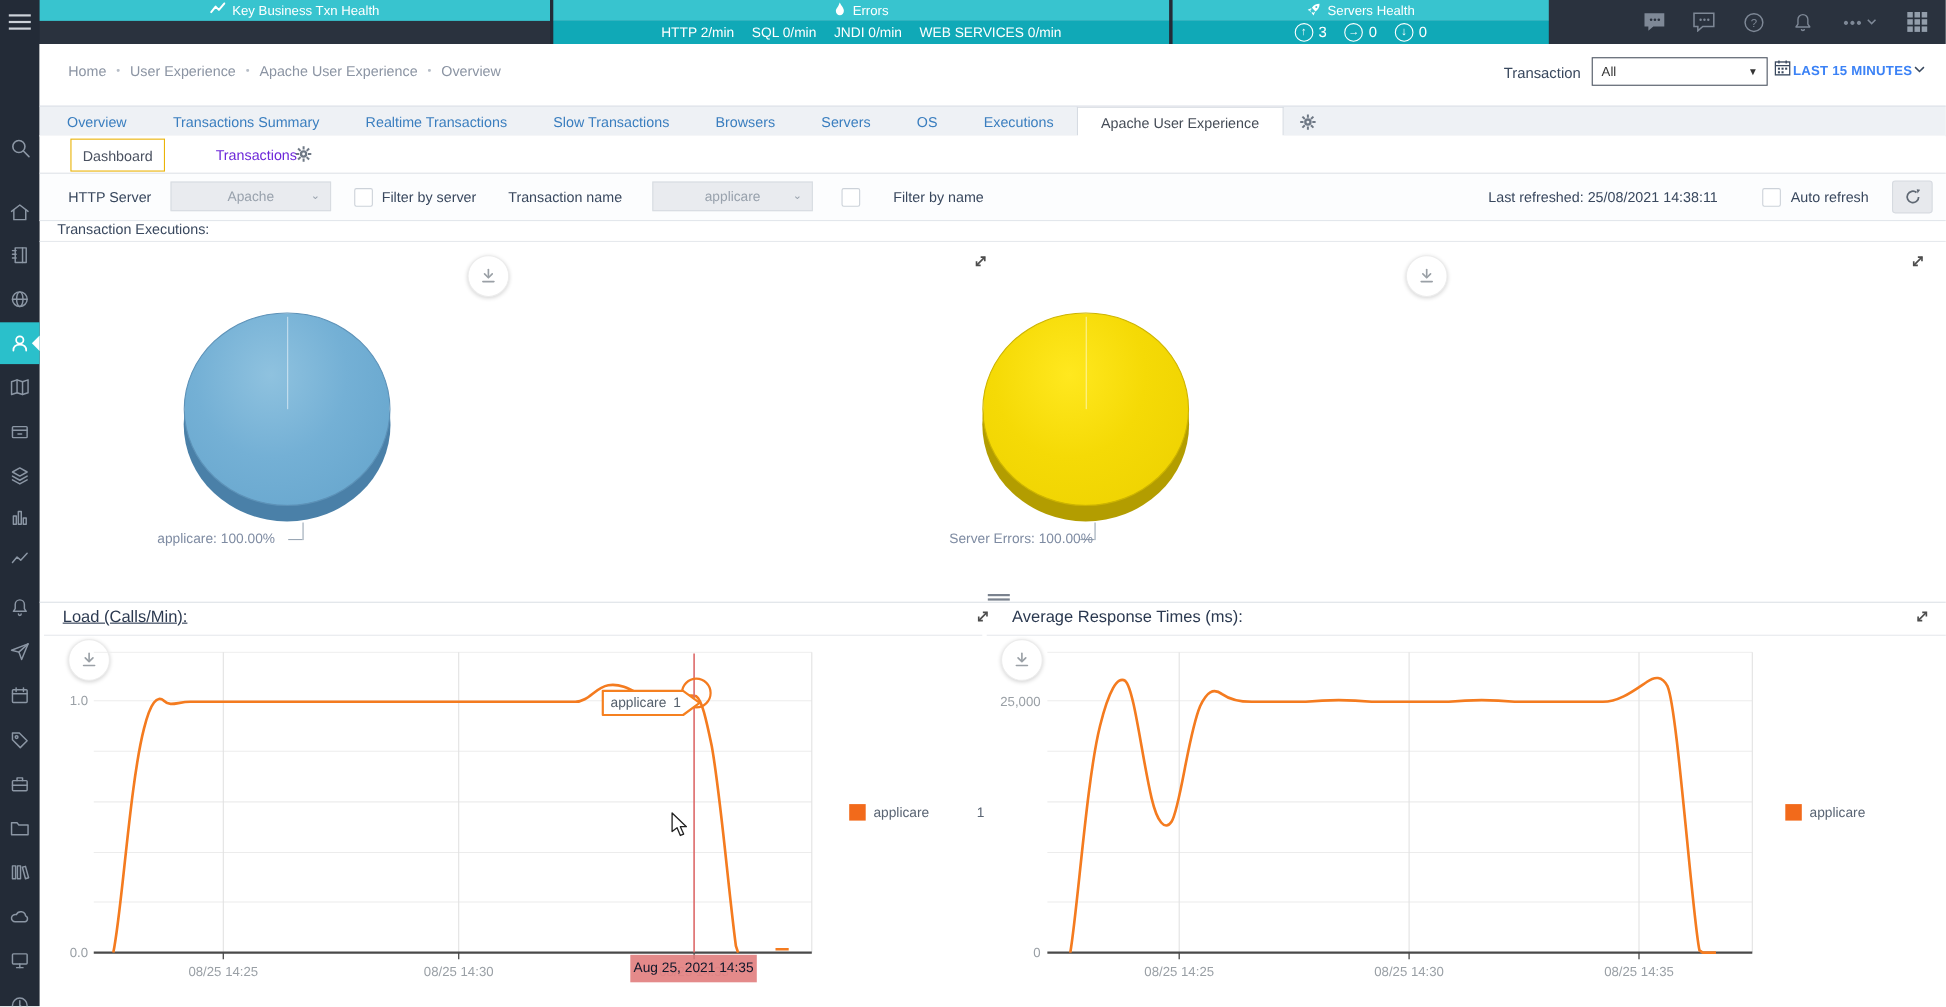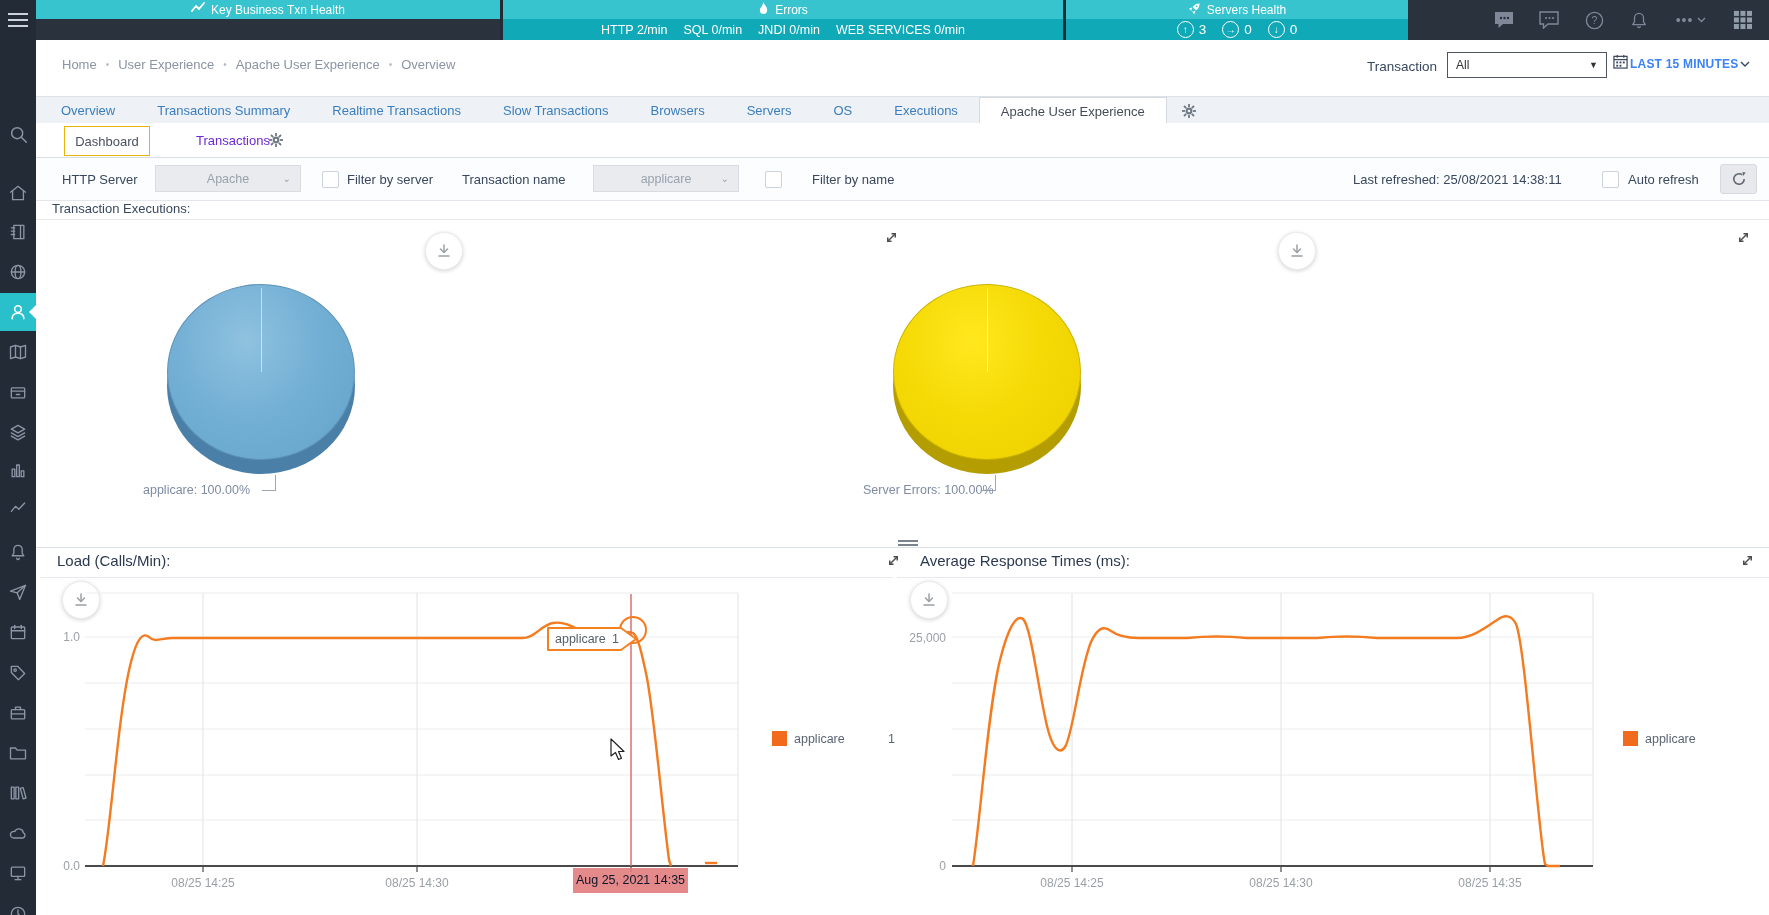--- a/index.html
+++ b/index.html
@@ -444,21 +444,21 @@
   <div class="pconn" style="left:995px;top:475px;width:1px;height:16px;"></div>
   <div class="pconn" style="left:982px;top:490px;width:13px;height:1px;"></div>
   <span class="plbl" style="left:863px;top:483px;">Server Errors: 100.00%</span>
 
   <div class="hline" style="left:36px;top:547px;width:1733px;background:#dce1e7;"></div>
   <div class="grip">
       <i></i>
       <i></i>
     </div>
 
-  <span class="cht" style="left:57px;">Load (Calls/Min):</span>
+  <span class="cht" style="left:57px;text-decoration:underline;">Load (Calls/Min):</span>
   <div class="hline" style="left:40px;top:577px;width:853px;"></div>
   <span class="expbtn" style="left:886px;top:553px;"><svg width="15" height="15" viewBox="0 0 14 14">
         <g stroke="#4d4d4d" stroke-width="1.4" fill="none">
           <line x1="3.5" y1="10.5" x2="10.5" y2="3.5"></line>
           <polyline points="7,3.5 10.5,3.5 10.5,7"></polyline>
           <polyline points="7,10.5 3.5,10.5 3.5,7"></polyline>
         </g>
       </svg></span>
   <div class="dlbtn" style="left:62px;top:581px;">
     <svg width="16" height="16" viewBox="0 0 16 16">

